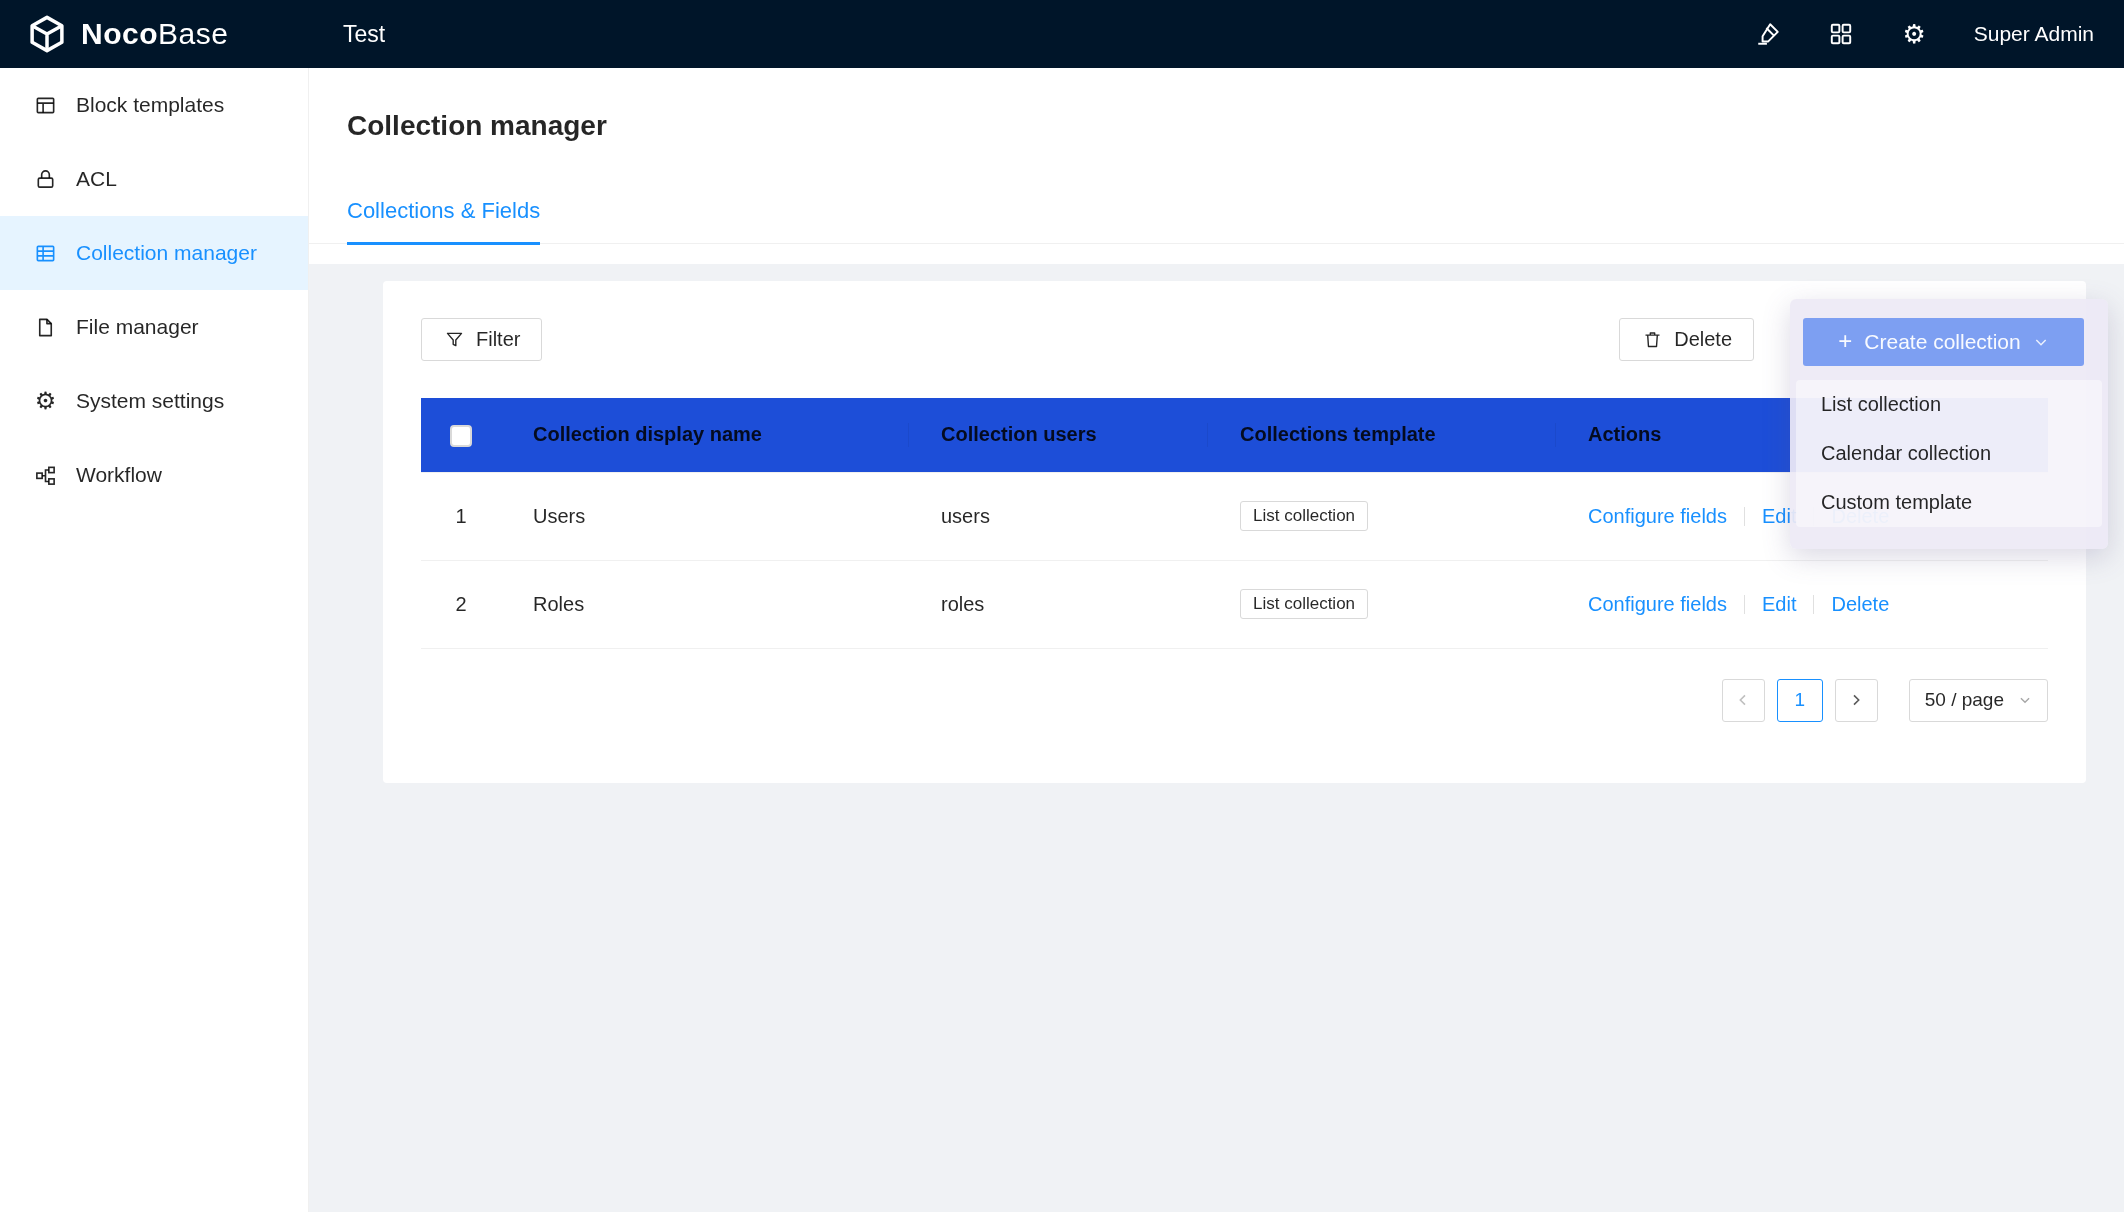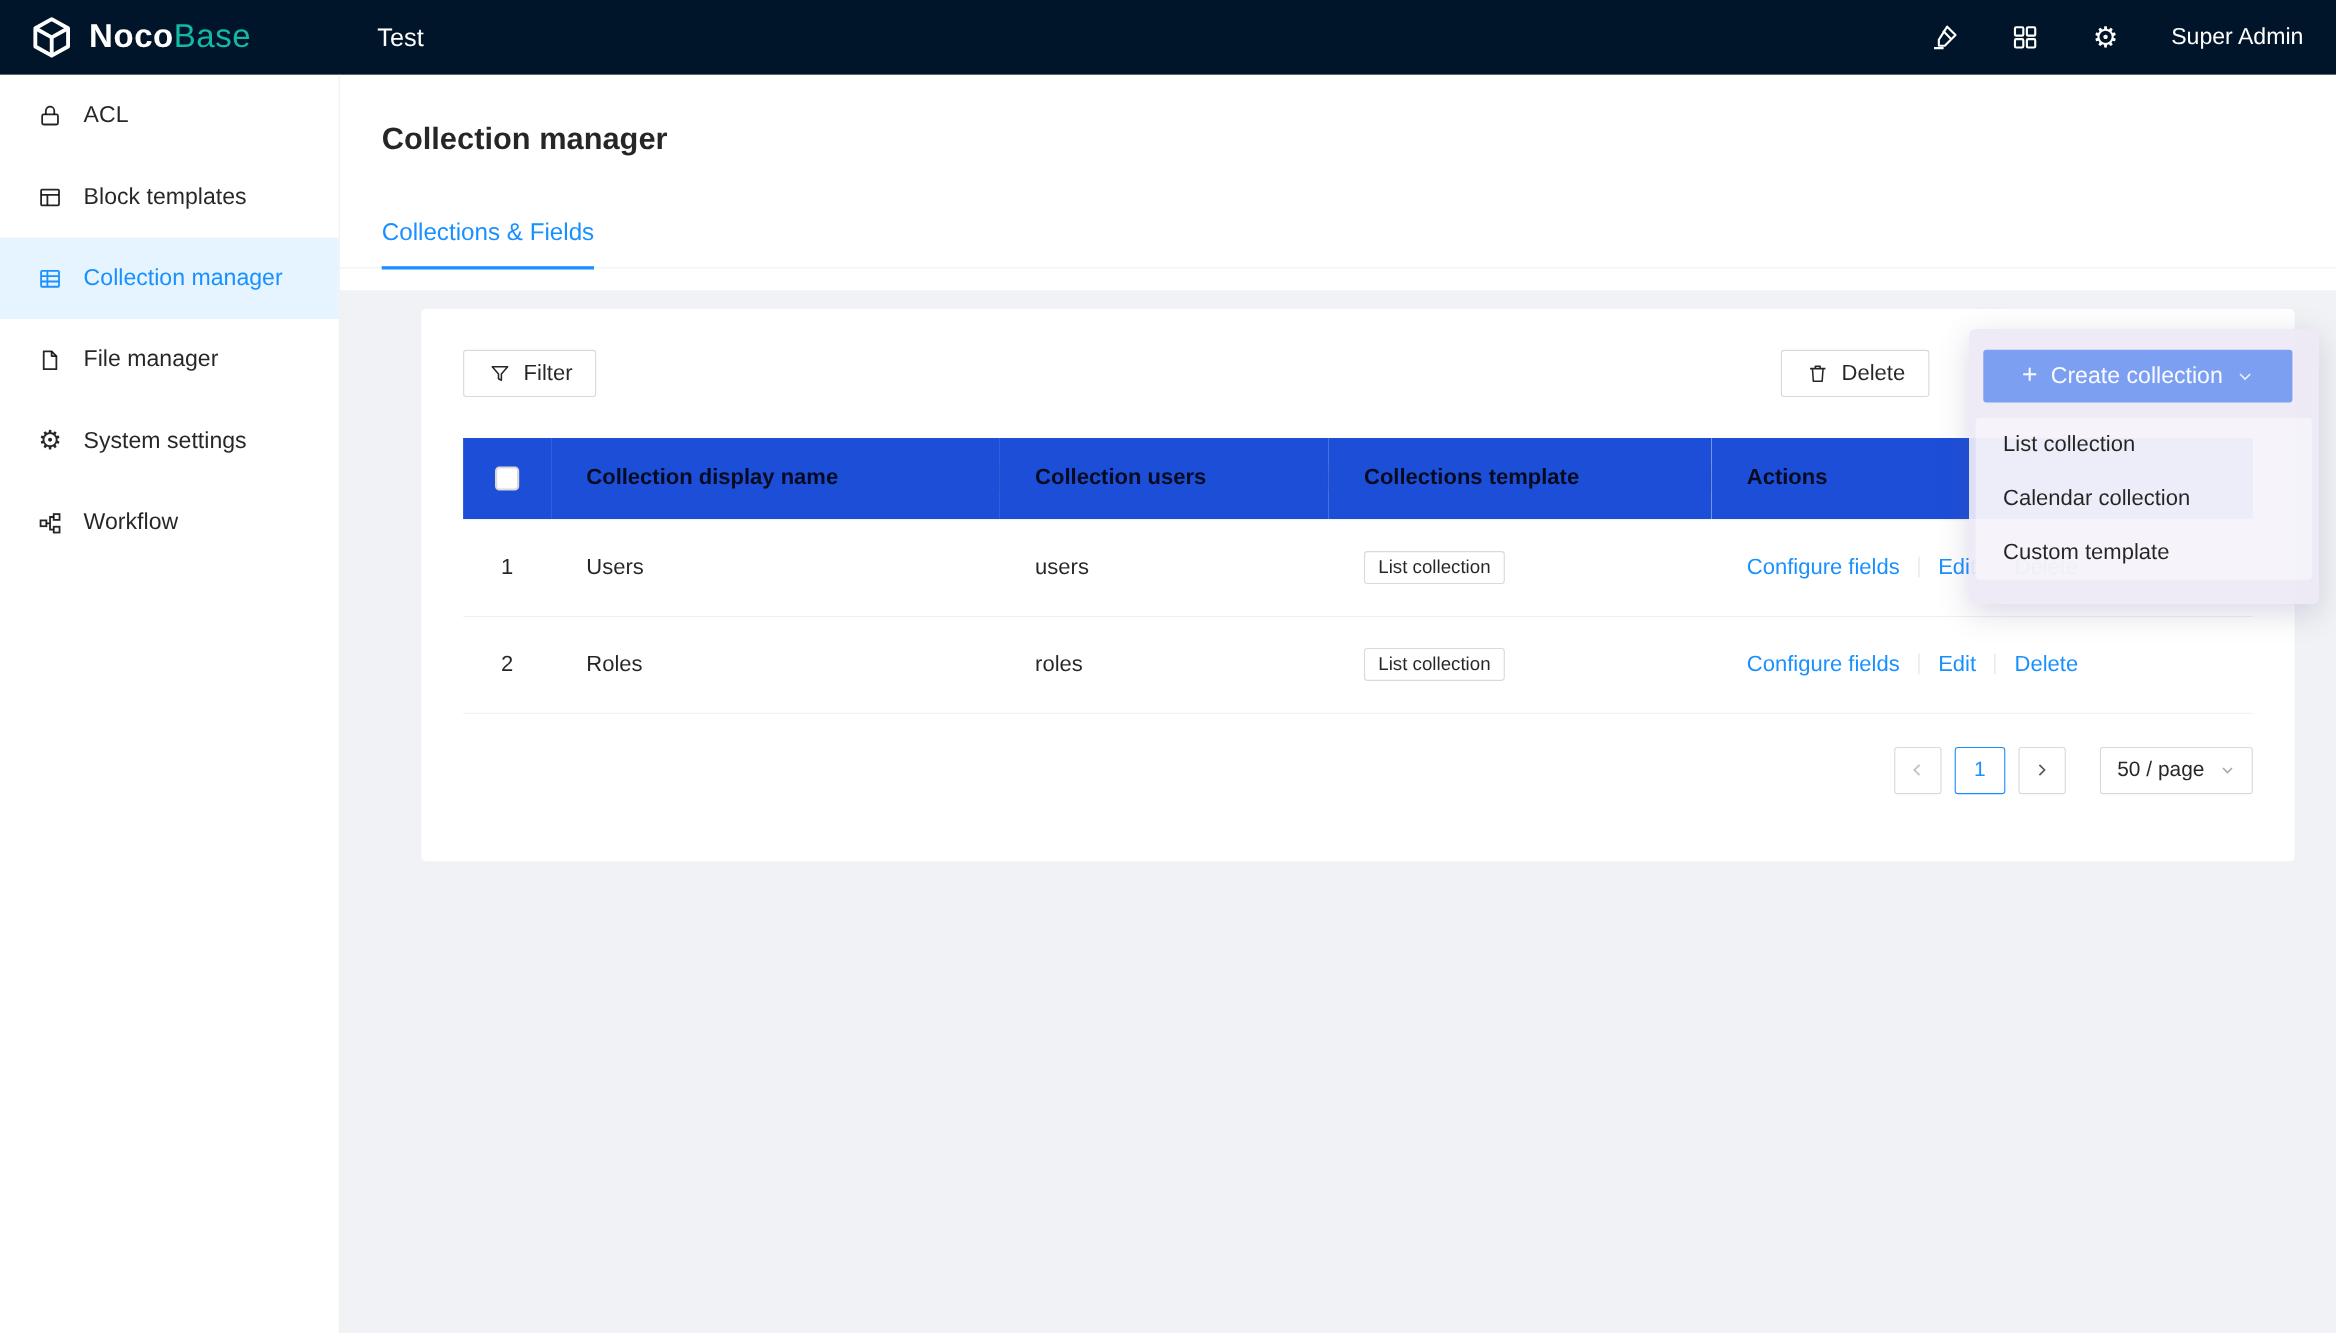--- a/index.html
+++ b/index.html
@@ -13,21 +13,21 @@
   .app { display:flex; flex-direction:column; height:1212px; }
 
   
   .header {
     height:68px; background:#001529; color:#fff;
     display:flex; align-items:center; flex:0 0 68px;
   }
   .logo { width:309px; display:flex; align-items:center; gap:13px; padding-left:26px; }
   .logo-text { font-size:30px; letter-spacing:0.5px; white-space:nowrap; }
   .logo-text b { font-weight:700; color:#fff; }
-  .logo-text span { font-weight:400; color:#14b8a6; }
+  .logo-text span { font-weight:400; color:#ffffff; }
   .top-nav-item { margin-left:34px; font-size:23px; color:#fff; cursor:pointer; }
   .header-right { margin-left:auto; display:flex; align-items:center; gap:46px; padding-right:30px; }
   .header-icon { width:27px; height:27px; display:flex; align-items:center; justify-content:center; cursor:pointer; }
   .gear-glyph { font-size:26px; line-height:1; }
   .user-name { font-size:21px; cursor:pointer; }
 
   
   .body { display:flex; flex:1; min-height:0; }
 
   .sidebar {
@@ -173,34 +173,34 @@
       <span class="user-name">Super Admin</span>
     </div>
   </div>
 
   <div class="body">
 
     <div class="sidebar">
       <div class="side-item">
         <span class="icn">
           <svg width="23" height="23" viewBox="0 0 24 24" fill="none" stroke="currentColor" stroke-width="1.7">
+            <rect x="3.5" y="4.5" width="17" height="15" rx="1"></rect>
+            <path d="M3.5 9.5h17M9.5 9.5v10"></path>
+          </svg>
+        </span>
+        <span>Block templates</span>
+      </div>
+      <div class="side-item">
+        <span class="icn">
+          <svg width="23" height="23" viewBox="0 0 24 24" fill="none" stroke="currentColor" stroke-width="1.7">
             <rect x="4.5" y="10.5" width="15" height="9.5" rx="1.5"></rect>
             <path d="M8 10.5V7a4 4 0 0 1 8 0v3.5"></path>
           </svg>
         </span>
         <span>ACL</span>
-      </div>
-      <div class="side-item">
-        <span class="icn">
-          <svg width="23" height="23" viewBox="0 0 24 24" fill="none" stroke="currentColor" stroke-width="1.7">
-            <rect x="3.5" y="4.5" width="17" height="15" rx="1"></rect>
-            <path d="M3.5 9.5h17M9.5 9.5v10"></path>
-          </svg>
-        </span>
-        <span>Block templates</span>
       </div>
       <div class="side-item active">
         <span class="icn">
           <svg width="23" height="23" viewBox="0 0 24 24" fill="none" stroke="currentColor" stroke-width="1.7">
             <rect x="3.5" y="4.5" width="17" height="15" rx="1"></rect>
             <path d="M3.5 9.5h17M3.5 14.5h17M9.5 4.5v15"></path>
           </svg>
         </span>
         <span>Collection manager</span>
       </div>

